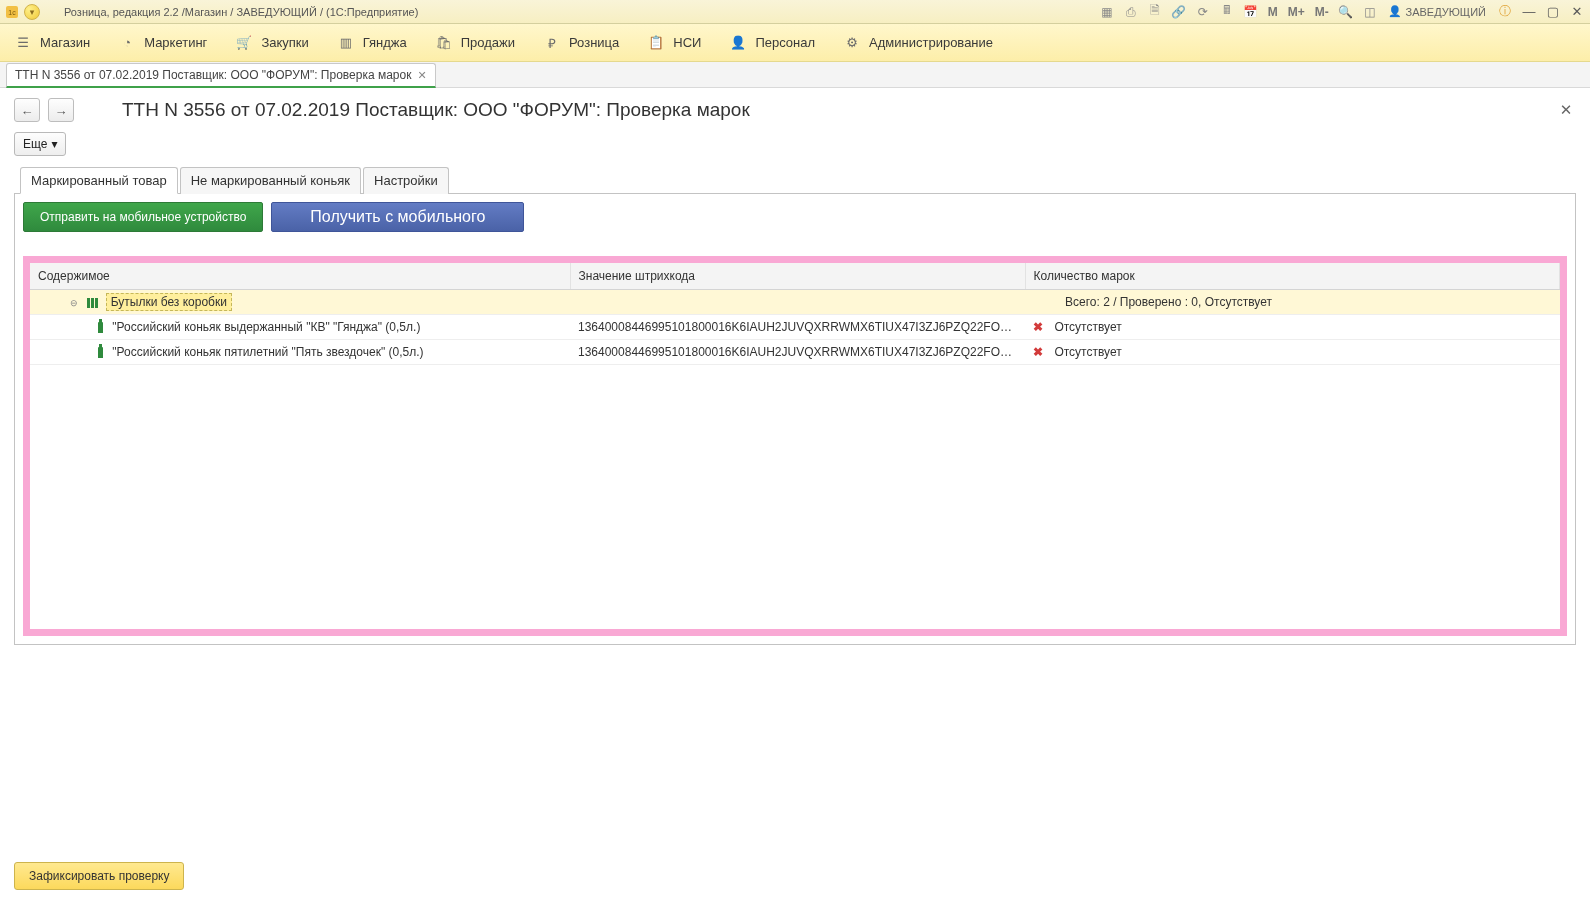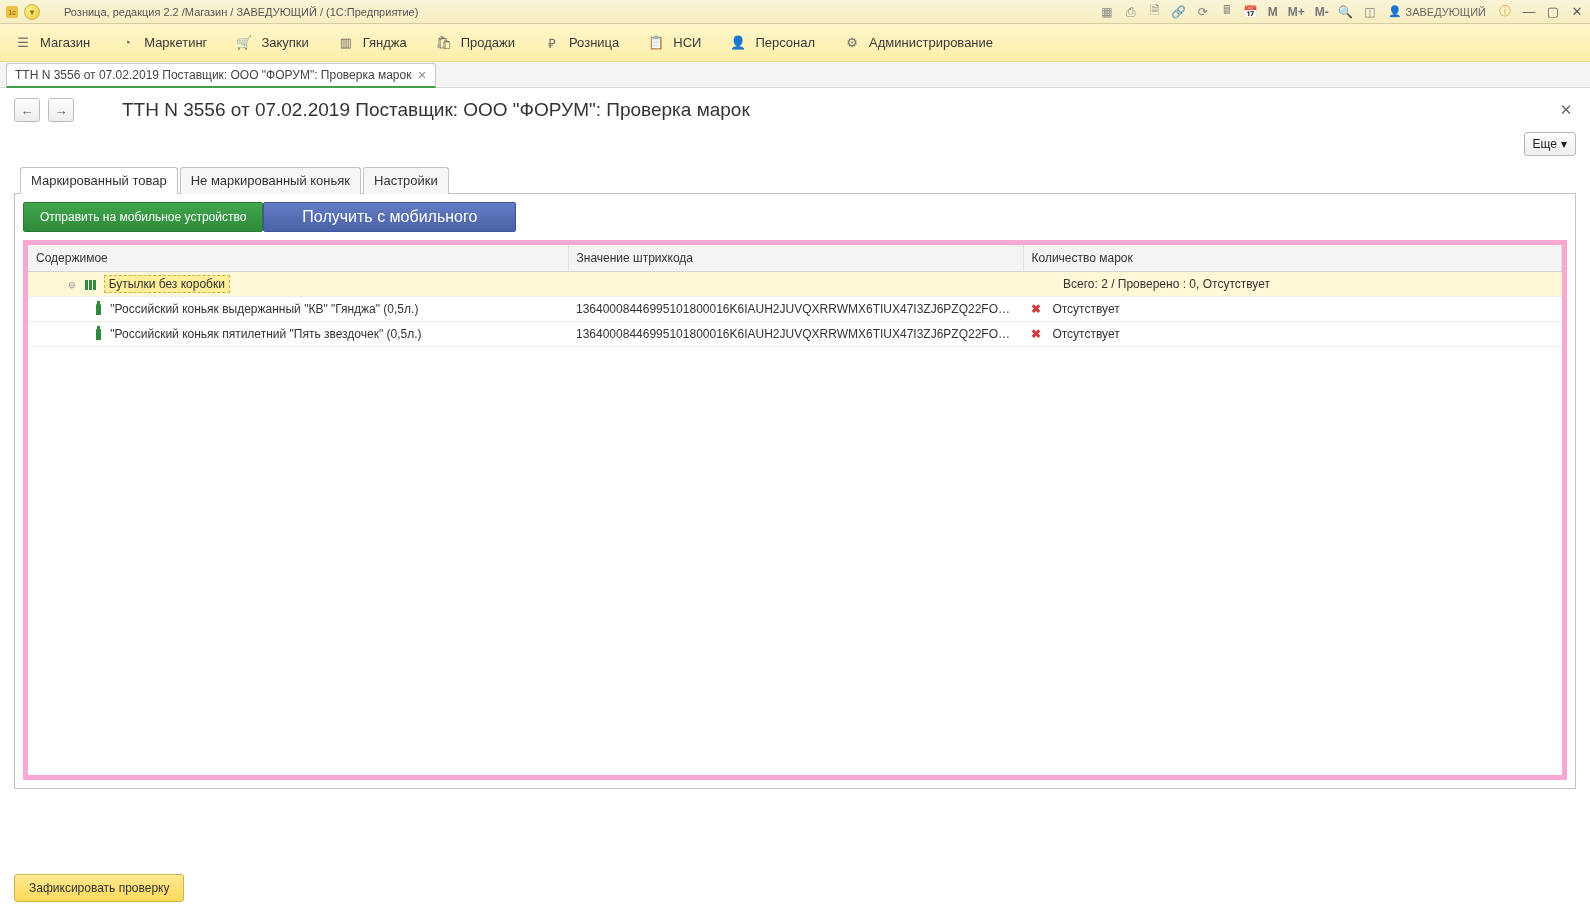--- a/index.html
+++ b/index.html
@@ -102,21 +102,21 @@
   }
   .page-title {
     font-size:19px; color:#333; font-weight:normal; margin-left:40px;
   }
   .content-header .sp { flex:1; }
   .close-content {
     width:20px; height:20px; color:#666; font-size:15px;
     display:flex; align-items:center; justify-content:center; cursor:pointer;
   }
 
-  .more-row { display:flex; justify-content:flex-end; margin-bottom: 10px; }
+  .more-row { display:flex; margin-bottom: 10px; }
   .more-btn {
     border:1px solid #b9b9b9; border-radius:3px;
     background:linear-gradient(#fdfdfd,#eeeeee);
     padding: 4px 8px; font-size:12px; color:#222;
     display:flex; align-items:center; gap:4px; cursor:pointer;
   }
 
   
   .inner-tabs {
     display:flex; gap:0; border-bottom:1px solid #c3c3c3;
@@ -131,40 +131,40 @@
     position:relative; top:1px;
   }
   .inner-tab.active { background:#fff; border-bottom:1px solid #fff;}
 
   .panel {
     border:1px solid #c3c3c3; background:#fff;
     padding:8px;
   }
 
   .action-row {
-    display:flex; margin-bottom:8px;
+    display:flex; gap:8px; margin-bottom:24px;
   }
   .btn-green {
     background: linear-gradient(#3fa64b,#2f8a3d);
     color:#fff; border:1px solid #2d7a37;
     border-radius:2px;
     padding:5px 16px; font-size:12px; cursor:pointer;
   }
   .btn-blue {
     background: linear-gradient(#637cc4,#4a62a7);
     color:#fff; border:1px solid #3f5599;
     border-radius:2px;
     padding:5px 38px; font-size:16px; cursor:pointer;
     min-width:210px; text-align:center;
   }
 
   
   .grid {
-    border:5px solid #f9a8d4;
-    height:540px;
+    border:7px solid #f9a8d4;
+    height:380px;
     overflow:auto;
   }
   .grid table {
     width:100%; border-collapse:collapse; table-layout:fixed;
   }
   .grid th {
     background:#f4f4f4; border-bottom:1px solid #d4d4d4;
     border-right:1px solid #e2e2e2;
     text-align:left; font-weight:normal; color:#333;
     padding:6px 8px; font-size:12px;
@@ -193,21 +193,21 @@
     position:relative;
   }
   .bottle-ico::before{
     content:""; position:absolute; top:-3px; left:1px; width:3px; height:3px; background:#2f8a3d;
   }
   tr.item-row td:first-child { padding-left:68px; }
   .status-x { color:#d23b3b; font-weight:bold; margin-right:8px; }
 
   
   .footer {
-    position:absolute; left:0; right:0; bottom:0;
+    position:absolute; left:0; right:0; bottom:12px;
     padding: 0 14px 14px 14px;
   }
   .btn-yellow {
     background: linear-gradient(#ffe990,#fcd95c);
     border:1px solid #cdb44d; border-radius:3px;
     padding:6px 14px; font-size:12px; color:#333; cursor:pointer;
   }
 </style>
 </head>
 <body>

